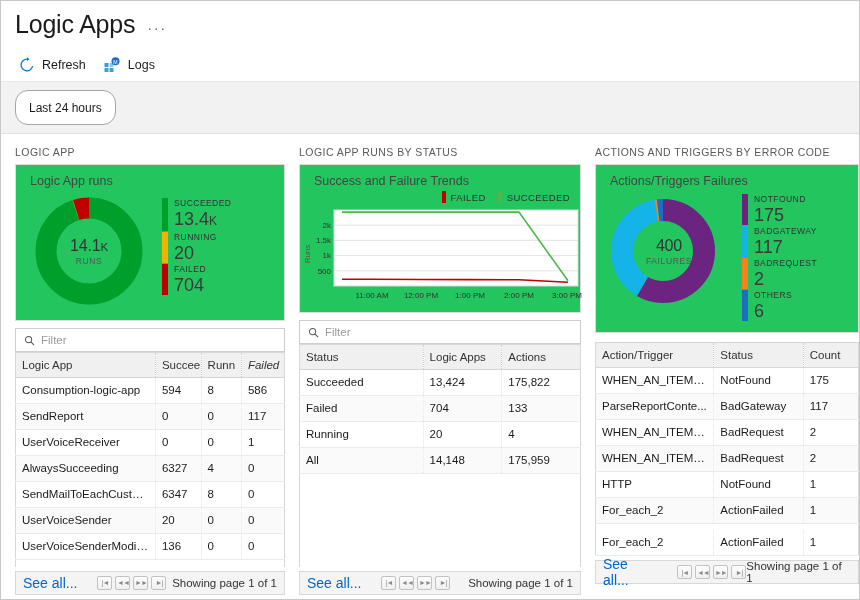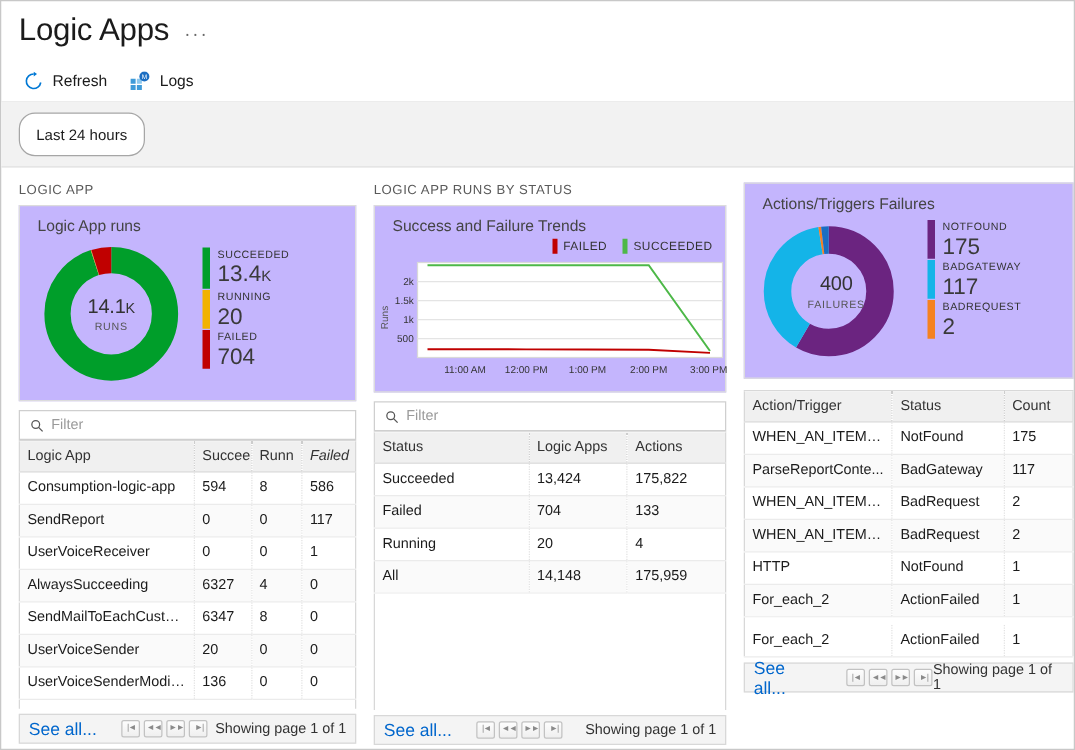--- a/index.html
+++ b/index.html
@@ -72,21 +72,21 @@
   .col.mid { width: 296px; }
   .col.right { width: 279px; }
 
   .col-title {
     font-size: 10.5px; color: #5a5a5a;
     letter-spacing: 0.45px; text-transform: uppercase;
     margin-bottom: 6px; white-space: nowrap;
   }
 
   .tile {
-    border: 1px solid #dcdcdc; background: #c4b5fd;
+    border: 1px solid #dcdcdc; background: #22c55e;
   }
   .tile-head {
     font-size: 12.5px; color: #444; padding: 9px 0 2px 14px;
   }
   .tile-body { position: relative; }
 
   
   .donut-wrap { display: flex; align-items: flex-start; padding: 2px 0 10px 0; }
   .donut-holder { position: relative; width: 130px; height: 118px; margin-left: 8px; }
   .donut-center {
@@ -449,20 +449,21 @@
           <span class="pgbtn">◄◄</span>
           <span class="pgbtn">►►</span>
           <span class="pgbtn">►|</span>
         </span>
         <span class="showing">Showing page 1 of 1</span>
       </div>
 
     </div>
 
     <div class="col right">
+      <div class="col-title">ACTIONS AND TRIGGERS BY ERROR CODE</div>
 
       <div class="tile">
         <div class="tile-head">Actions/Triggers Failures</div>
         <div class="tile-body donut-wrap">
           <div class="donut-holder">
             <svg width="118" height="118" viewBox="0 0 118 118">
 
               <g transform="translate(59,59)">
                 <circle r="41" fill="none" stroke="#6b2480" stroke-width="22" stroke-dasharray="150.2 107.4" transform="rotate(-90)"></circle>
                 <circle r="41" fill="none" stroke="#14b4e8" stroke-width="22" stroke-dasharray="100.4 157.2" stroke-dashoffset="-150.2" transform="rotate(-90)"></circle>
@@ -491,20 +492,27 @@
                 <div class="legend-value">117</div>
               </div>
             </div>
             <div class="legend-item">
               <div class="legend-swatch" style="background:#f58220"></div>
               <div class="legend-text">
                 <div class="legend-label">BADREQUEST</div>
                 <div class="legend-value">2</div>
               </div>
             </div>
+            <div class="legend-item">
+              <div class="legend-swatch" style="background:#1b6ec2"></div>
+              <div class="legend-text">
+                <div class="legend-label">OTHERS</div>
+                <div class="legend-value">6</div>
+              </div>
+            </div>
           </div>
         </div>
       </div>
 
       <div style="height:9px"></div>
 
       <div class="tbl-frame">
         <table class="grid">
           <colgroup>
               <col style="width:45%">

